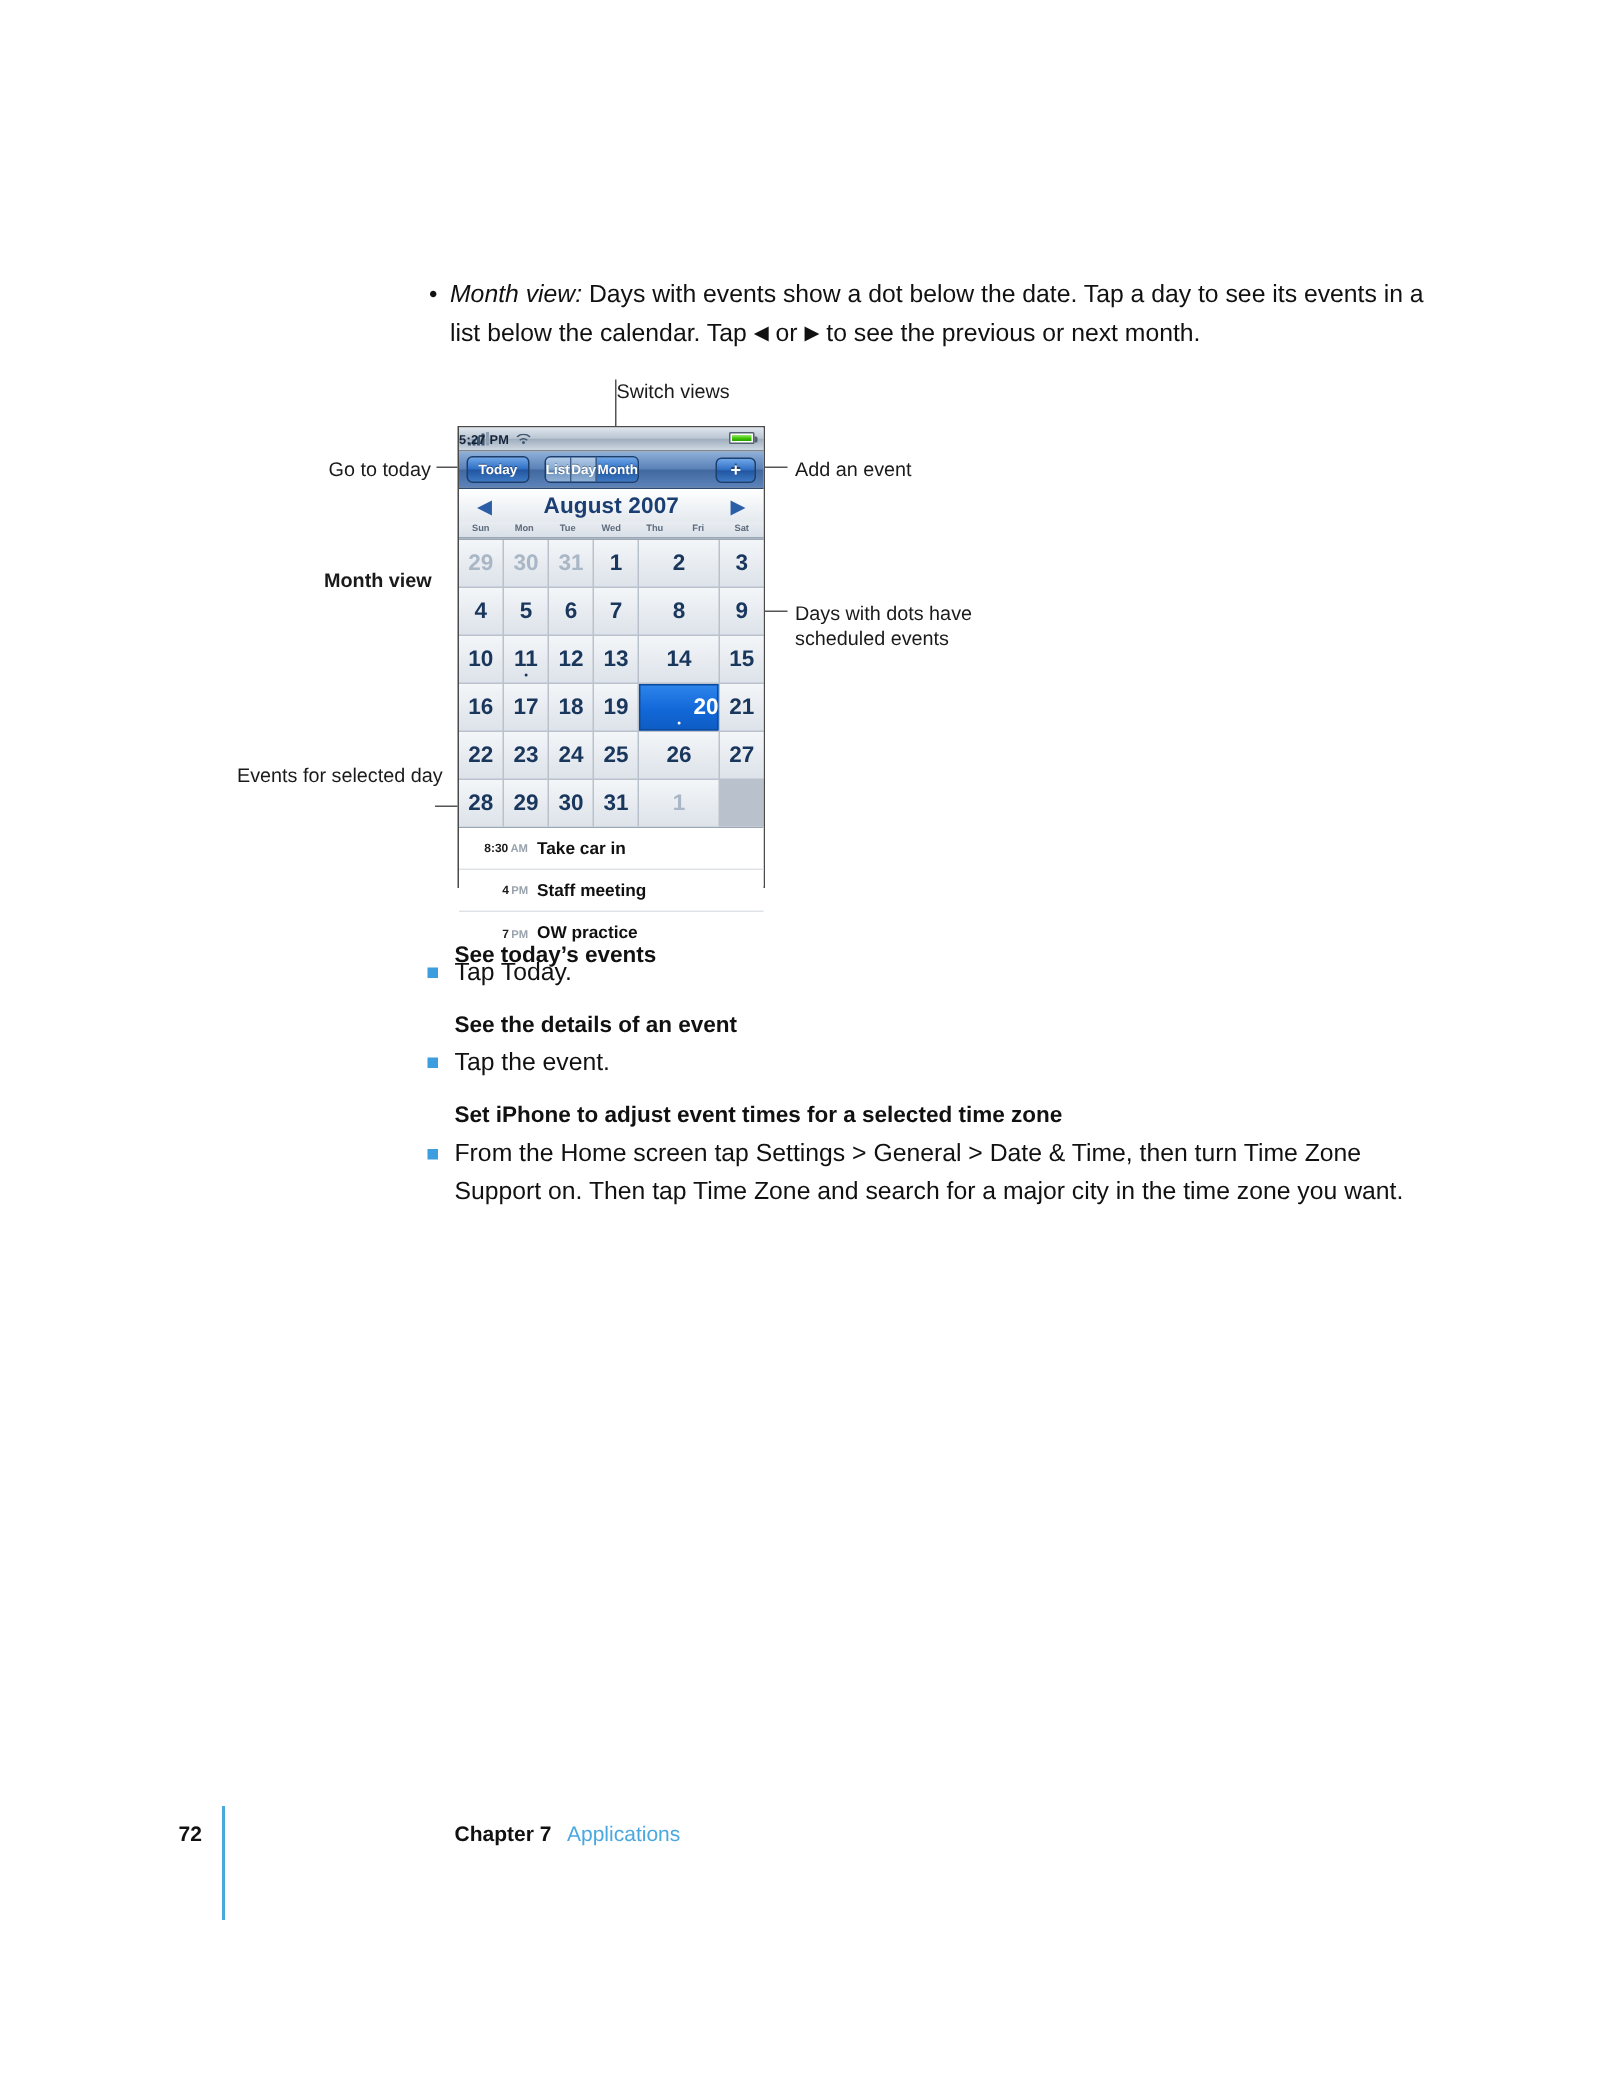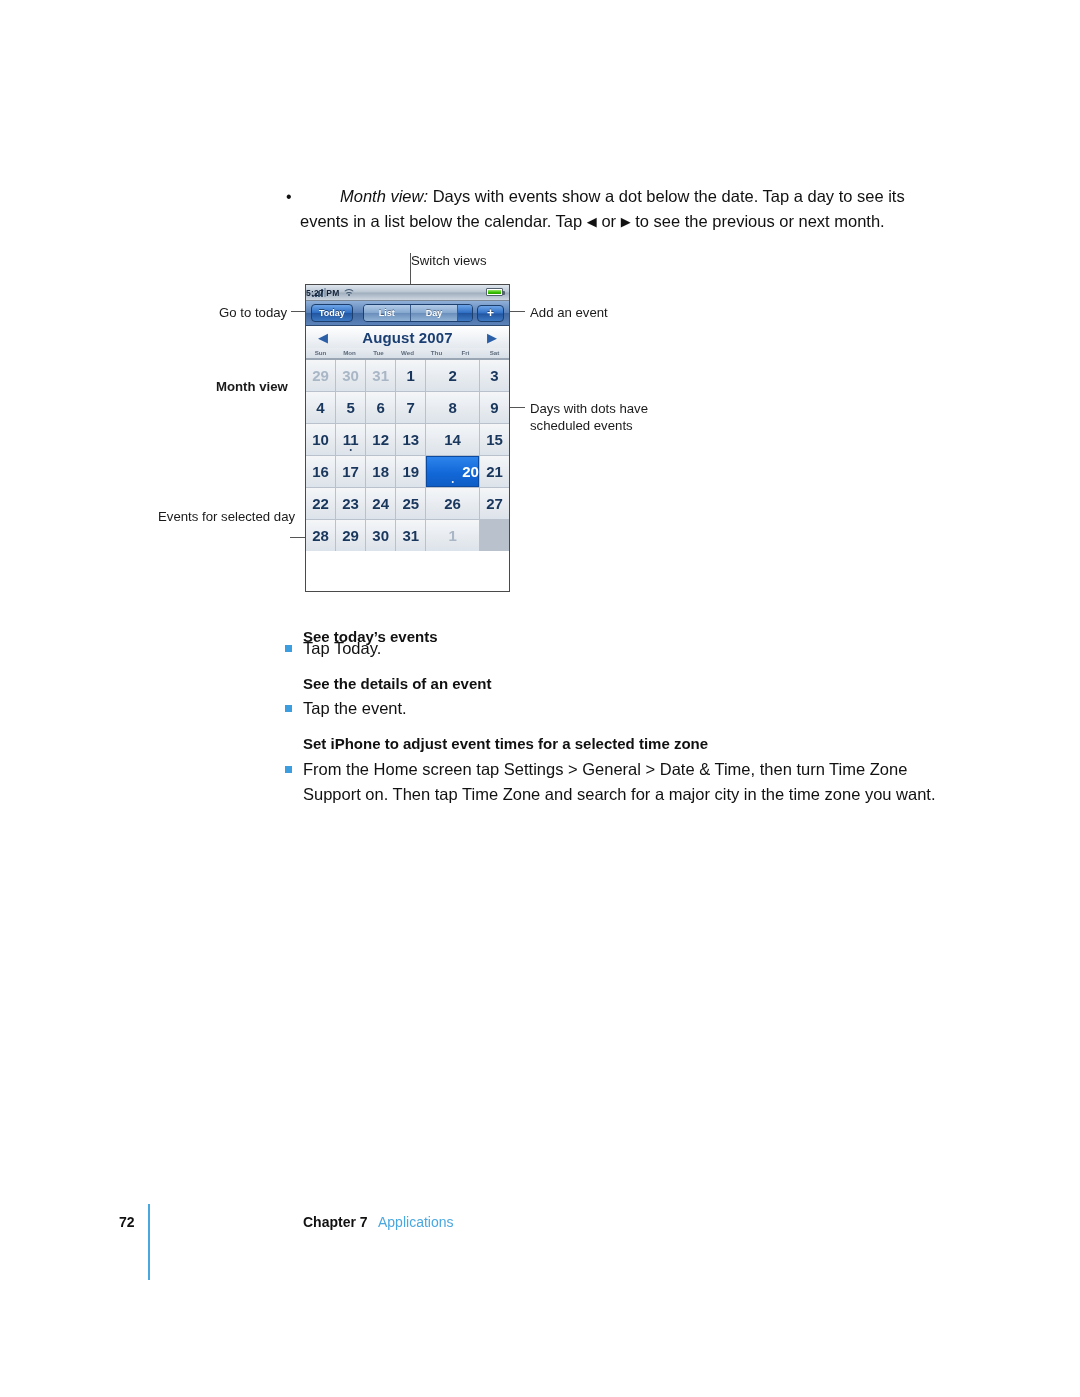--- a/index.html
+++ b/index.html
@@ -30,21 +30,20 @@
   }
   .intro-bullet .dot-mark {
     position: absolute;
     left: -14px;
     top: 0;
     font-size: 16px;
     line-height: 25px;
   }
   .intro-bullet em {
     font-style: italic;
-    margin-left: 40px;
   }
   .tri { font-size: 13px; vertical-align: 1px; letter-spacing: 0; }
 
   
   .anno {
     position: absolute;
     font-size: 13.2px;
     line-height: 17px;
     color: #1a1a1a;
     white-space: nowrap;
@@ -139,21 +138,21 @@
   }
   .segmented {
     display: flex;
     border: 1px solid #1d3f6d;
     border-radius: 4px;
     overflow: hidden;
     margin-left: 6px;
   }
   .seg {
     font-size: 9px; font-weight: bold; color: #fff;
-    padding: 3px 15px; line-height: 10px;
+    padding: 3px 0; line-height: 10px;
     background: linear-gradient(to bottom, #b3cbe8 0%, #86a8cf 48%, #6a8fbb 52%, #93b3d6 100%);
     border-right: 1px solid #3a5d8c;
     text-shadow: 0 -1px 0 rgba(0,0,0,.35);
   }
   .seg:last-child { border-right: none; }
   .seg.active {
     background: linear-gradient(to bottom, #6fa6e8 0%, #2f6fc4 48%, #22559f 52%, #3d79c4 100%);
   }
   .tb-add {
     margin-left: auto;
@@ -454,20 +453,34 @@
           <span>30</span>
         </div>
         <div class="cell">
           <span>31</span>
         </div>
         <div class="cell other">
           <span>1</span>
         </div>
       </div>
 
+    <div class="events" id="event-list">
+        <div class="event-row">
+          <div class="ev-time"><span>8:30</span><span class="mer">AM</span></div>
+          <div class="ev-title">Take car in</div>
+        </div>
+        <div class="event-row">
+          <div class="ev-time"><span>4</span><span class="mer">PM</span></div>
+          <div class="ev-title">Staff meeting</div>
+        </div>
+        <div class="event-row">
+          <div class="ev-time"><span>7</span><span class="mer">PM</span></div>
+          <div class="ev-title">OW practice</div>
+        </div>
+      </div>
     <div class="events-tail"></div>
   </div>
 
   <div class="h-sub" style="left:303px; top:628px;">See today’s events</div>
   <div class="bul" style="left:303px; top:636px; width:640px;">
     <span class="sq"></span>
     <span>Tap Today.</span>
   </div>
 
   <div class="h-sub" style="left:303px; top:675px;">See the details of an event</div>

